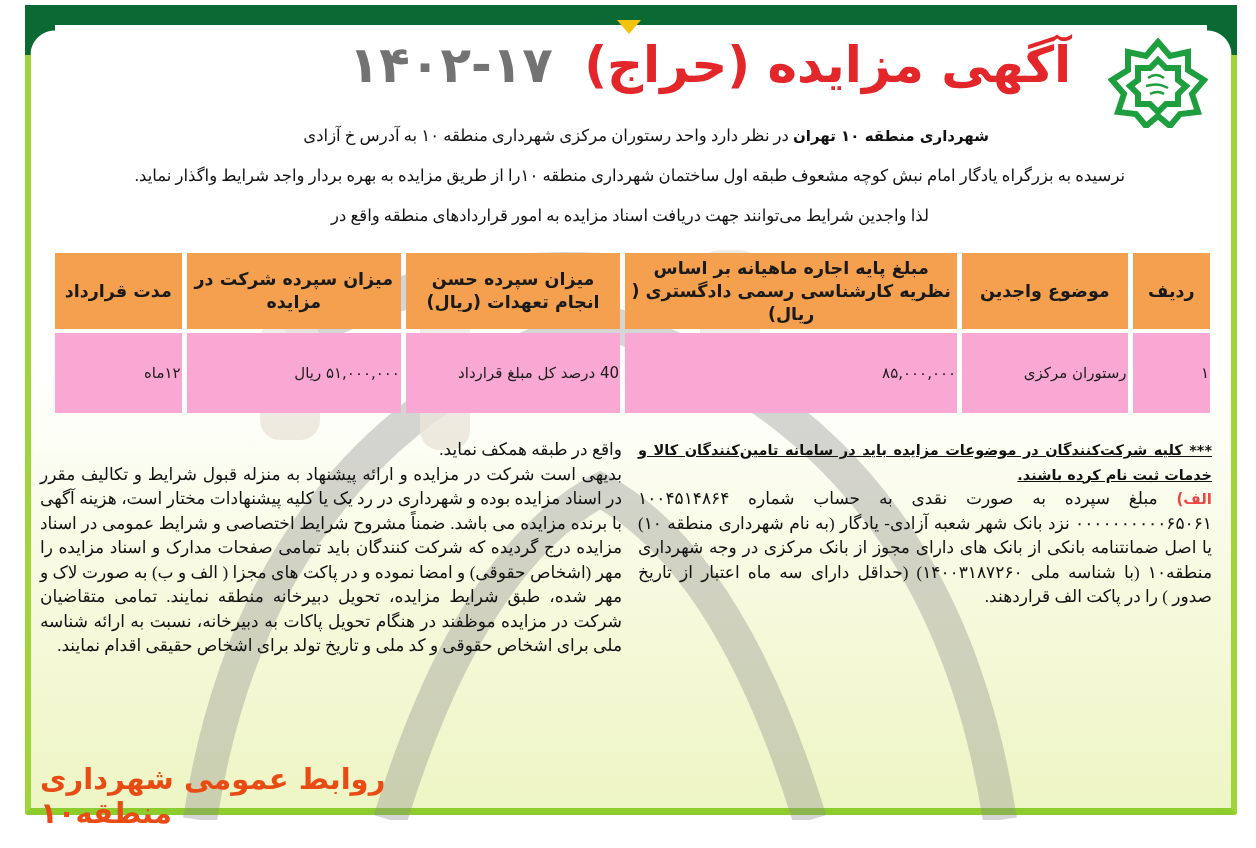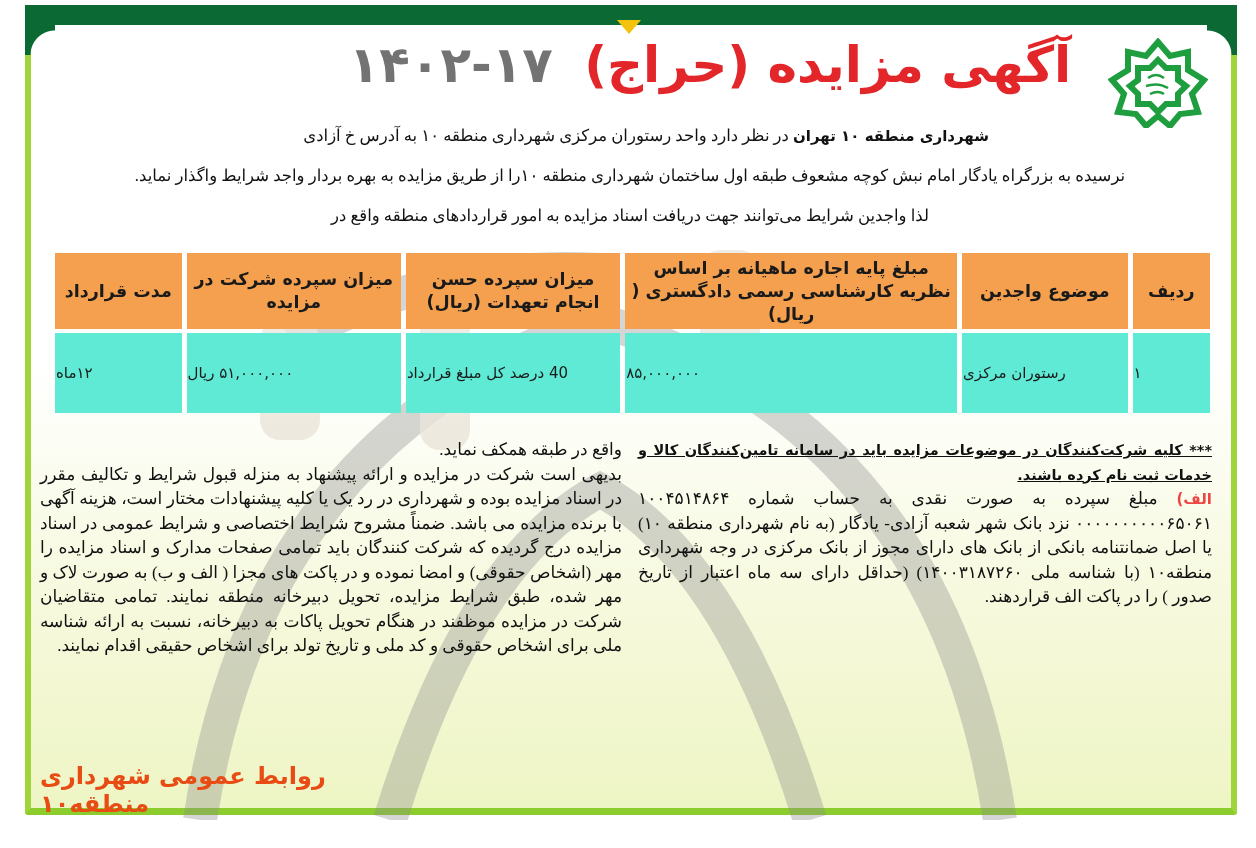--- a/index.html
+++ b/index.html
@@ -23,32 +23,32 @@
   .title .t-main { color:#e2262a; }
   .title .t-num { color:#737373; margin-right:14px; }
   .intro { position:absolute; left:55px; top:108px; width:1150px; direction:rtl; text-align:center;
            font-family:"Liberation Serif", serif; font-size:16.5px; line-height:24px; color:#111; }
   .intro p { margin:16px; white-space:nowrap; overflow:hidden; }
   .intro .line1 { text-align:right; padding-right:200px; }
   .intro b { font-family:"DejaVu Sans", sans-serif; font-size:15px; }
   table.grid { position:absolute; left:50px; top:249px; width:1165px; border-collapse:separate; border-spacing:5px 4px;
                direction:rtl; font-family:"DejaVu Sans", sans-serif; }
   table.grid th { background:#f4a04e; height:76px; font-weight:bold; font-size:17.5px; line-height:23px; color:#1a1a1a; padding:0 4px; }
-  table.grid td { background:#5eead4; height:78px; text-align:left; font-size:15px; line-height:22px; color:#1a1a1a; }
+  table.grid td { background:#f9a8d4; height:78px; text-align:right; font-size:15px; line-height:22px; color:#1a1a1a; }
   .col { position:absolute; direction:rtl; text-align:justify; font-family:"Liberation Serif", serif;
          font-size:17px; line-height:24.5px; color:#111; }
   .col p { margin:0; }
   .col-r { left:638px; top:438px; width:574px; }
   .col-l { left:40px; top:438px; width:582px; }
   .red { color:#e2262a; font-weight:bold; font-family:"DejaVu Sans", sans-serif; font-size:15px; }
   .blue { color:#ef4444; font-weight:bold; font-family:"DejaVu Sans", sans-serif; font-size:15px; }
   .bold { font-weight:bold; font-family:"DejaVu Sans", sans-serif; font-size:14.5px; }
   .ul { text-decoration:underline; }
   .footer { position:absolute; left:40px; top:762px; width:400px; direction:rtl; text-align:left;
-            font-family:"DejaVu Sans", sans-serif; font-weight:bold; font-size:24px; color:#e84b14; }
+            font-family:"DejaVu Sans", sans-serif; font-weight:bold; font-size:29px; color:#e84b14; }
 </style>
 </head>
 <body>
 
 <div class="frame"></div>
 <div class="topbar"></div>
 <div class="corner-l"></div>
 <div class="corner-r"></div>
 <div class="pointer"></div>
 

